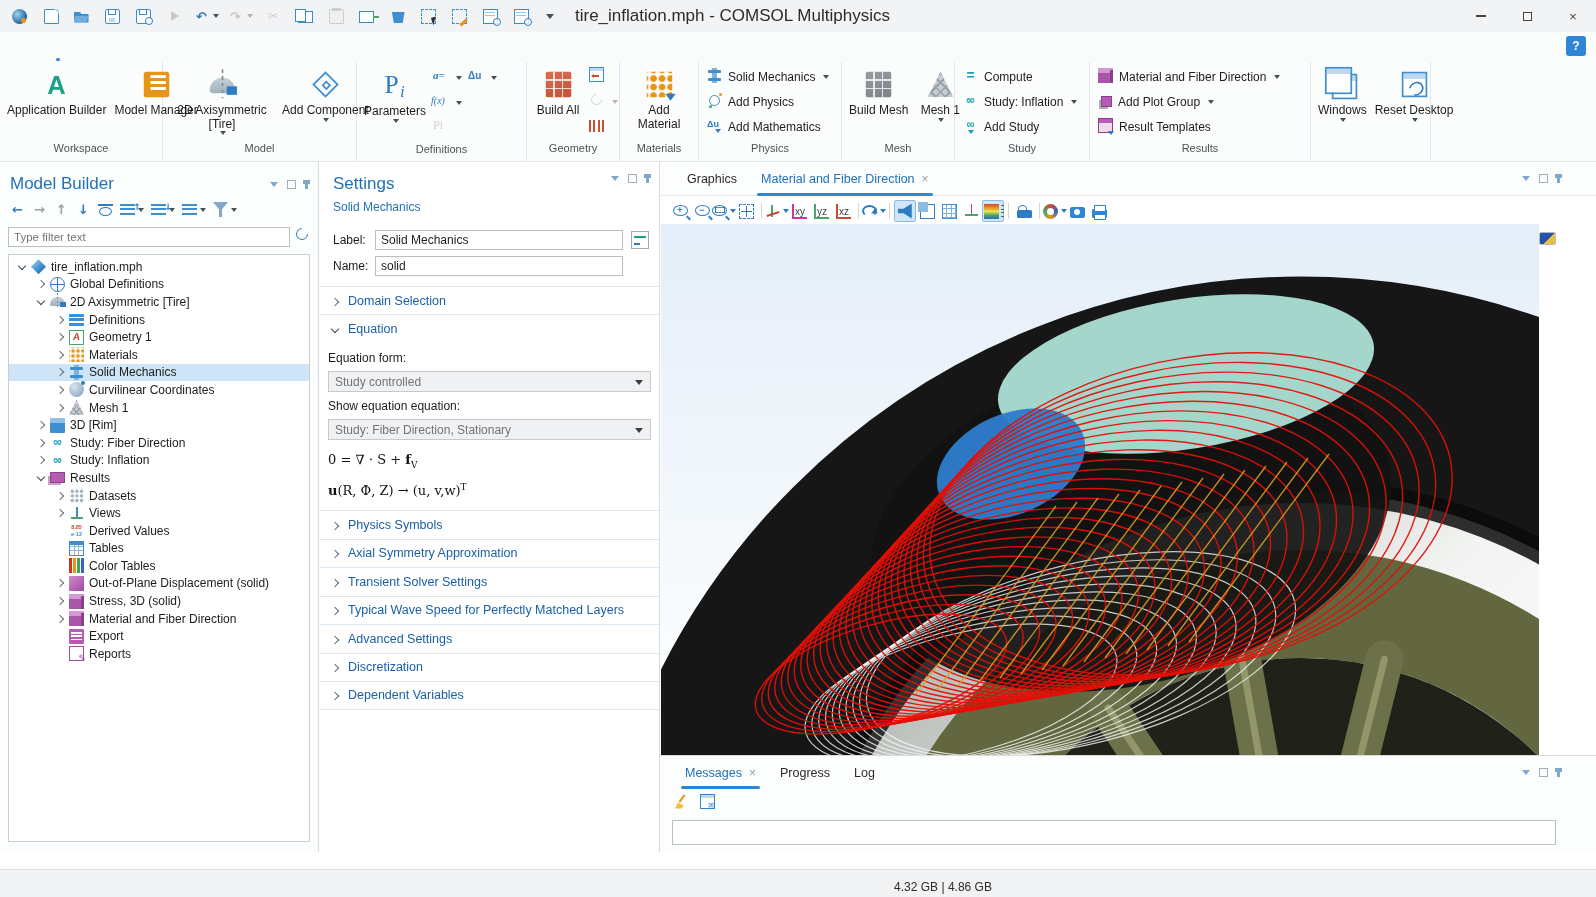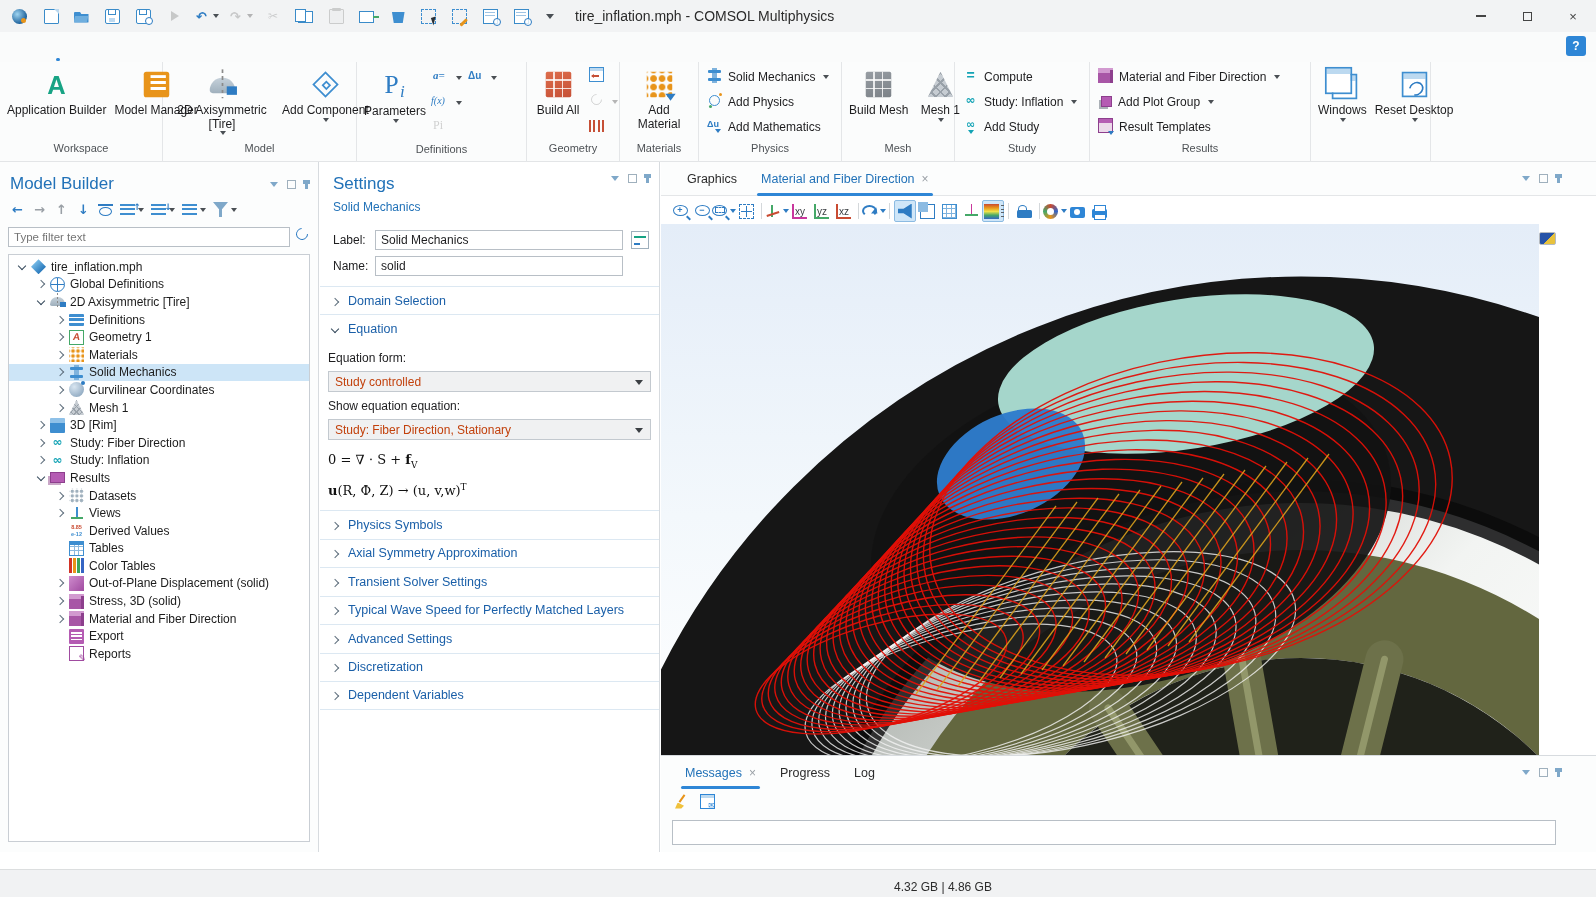--- a/index.html
+++ b/index.html
@@ -2,21 +2,21 @@
 <html><head>
 <meta charset="utf-8">
 <style>
   *{margin:0;padding:0;box-sizing:border-box}
   html,body{width:1596px;height:897px;overflow:hidden;font-family:"Liberation Sans",sans-serif;background:#fff;color:#1c1c1c}
   
   #titlebar{position:absolute;left:0;top:0;width:1596px;height:32px;background:#f2f3f4;display:flex;align-items:center}
   #qat{display:flex;align-items:center;gap:9px;padding-left:8px}
   .qbtn{display:flex;align-items:center;gap:2px;min-width:22px;height:24px;justify-content:center}
   .qbtn.disabled{opacity:.38;filter:grayscale(1)}
-  #win-title{position:absolute;left:575px;top:0;height:32px;line-height:32px;font-size:14px;color:#2b2b2b}
+  #win-title{position:absolute;left:575px;top:0;height:32px;line-height:32px;font-size:17px;color:#2b2b2b}
   #win-controls{position:absolute;right:0;top:0;height:32px;display:flex}
   .wc{width:46px;height:32px;display:flex;align-items:center;justify-content:center;color:#444;font-size:13px}
   .wc .sq{width:9px;height:9px;border:1.2px solid #444}
   .wc .mn{width:10px;height:1.4px;background:#444}
   
   #menubar{position:absolute;left:0;top:32px;width:1596px;height:30px;background:#fafbfb;display:flex;align-items:center;padding-left:22px}
   .mtab{padding:0 12px;font-size:12.5px;color:#2b2b2b;height:30px;line-height:28px;position:relative}
   .mtab.active{color:#2272b8}
   .mtab.active::after{content:"";position:absolute;left:10px;right:10px;bottom:1px;height:3px;background:#2e86d6;border-radius:2px}
   #help-btn{position:absolute;right:10px;top:4px;width:20px;height:20px;background:#2e86d6;color:#fff;border-radius:3px;font-size:12px;font-weight:bold;text-align:center;line-height:20px}
@@ -232,21 +232,21 @@
   .fieldrow label{width:42px;color:#1d1d1f}
   .txtin{width:248px;height:20px;border:1px solid #b8bfc6;font-size:12px;padding:0 5px;color:#1d1d1f;font-family:"Liberation Sans",sans-serif;background:#fff}
   #label-edit{margin-left:8px;width:18px;height:18px}
   .sect{position:relative;border-top:1px solid #dce8f2;display:flex;align-items:center;height:28.5px;padding-left:8px;gap:8px}
   .sect .sexp{position:relative;width:12px;height:12px}
   .sect .slab{font-size:12.5px;color:#1a5fa8}
   #sections-top{position:absolute;left:0;right:0;top:124px}
   #eq-head{position:absolute;left:0;right:0;top:152px}
   #eq-body{position:absolute;left:8px;right:8px;top:182px;font-size:12px}
   .eqlabel{margin:7px 0 6px 0;color:#1d1d1f}
-  .combo{position:relative;height:21px;background:#f0f1f2;border:1px solid #c3c9cf;display:flex;align-items:center;padding:0 6px;font-size:12px;color:#c2410c}
+  .combo{position:relative;height:21px;background:#f0f1f2;border:1px solid #c3c9cf;display:flex;align-items:center;padding:0 6px;font-size:12px;color:#737373}
   .combo::after{content:"";position:absolute;right:7px;top:8px;border-left:4px solid transparent;border-right:4px solid transparent;border-top:5px solid #3b3f43}
   .eqmath{font-family:"DejaVu Serif",serif;font-size:13px;margin-top:12px;color:#111}
   .eqmath b{font-weight:bold}
   #sections-bottom{position:absolute;left:0;right:0;top:348px}
   #sections-bottom .sect:last-child{border-bottom:1px solid #dce8f2}
   
   #right-col{position:absolute;left:661px;top:162px;width:935px;height:690px;background:#fff}
   #gtab-row{position:absolute;left:0;right:0;top:0;height:34px;background:#fcfdfd;border-bottom:1px solid #e4e6e8}
   .gtabs{display:flex;align-items:center;height:34px;padding-left:14px}
   .gtab{display:flex;align-items:center;font-size:12.5px;color:#2b2b2b;padding:0 12px;height:33px;position:relative}

